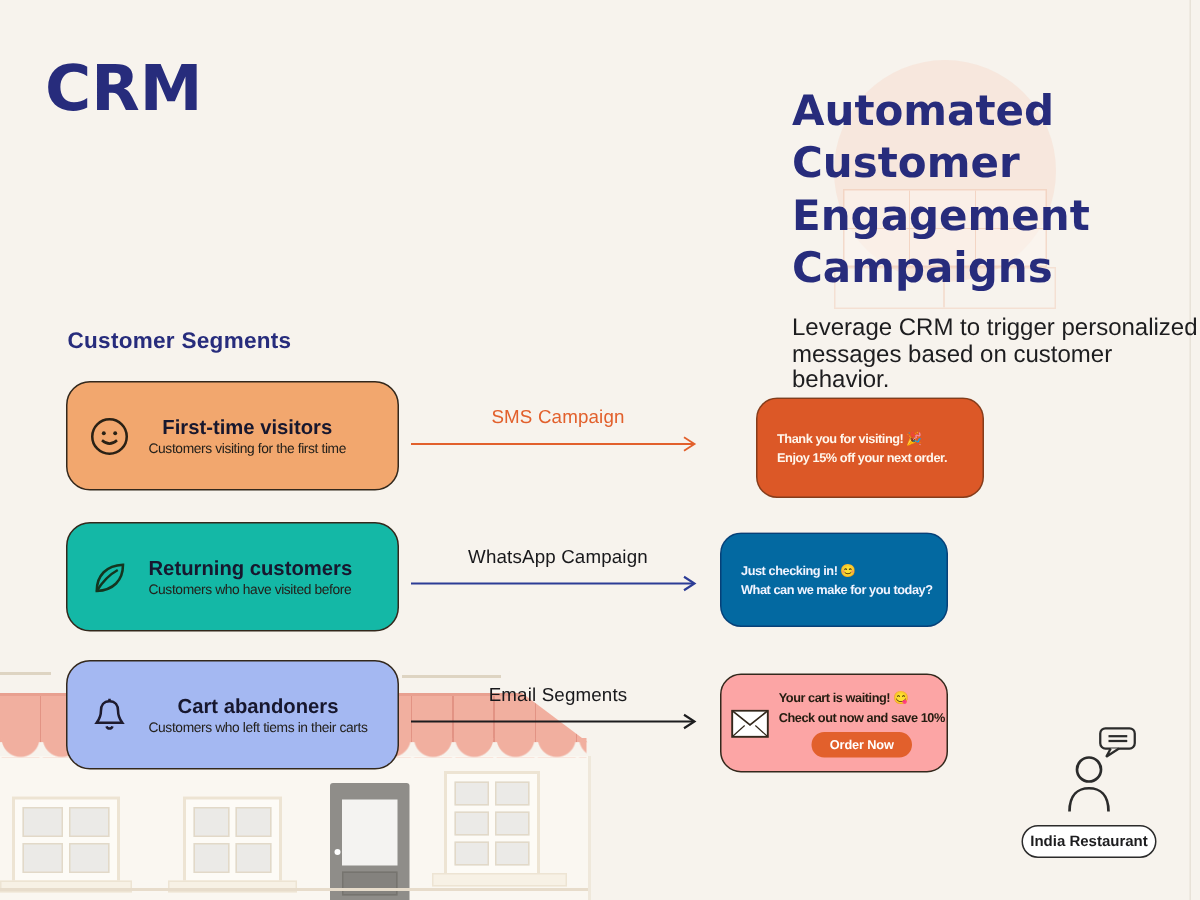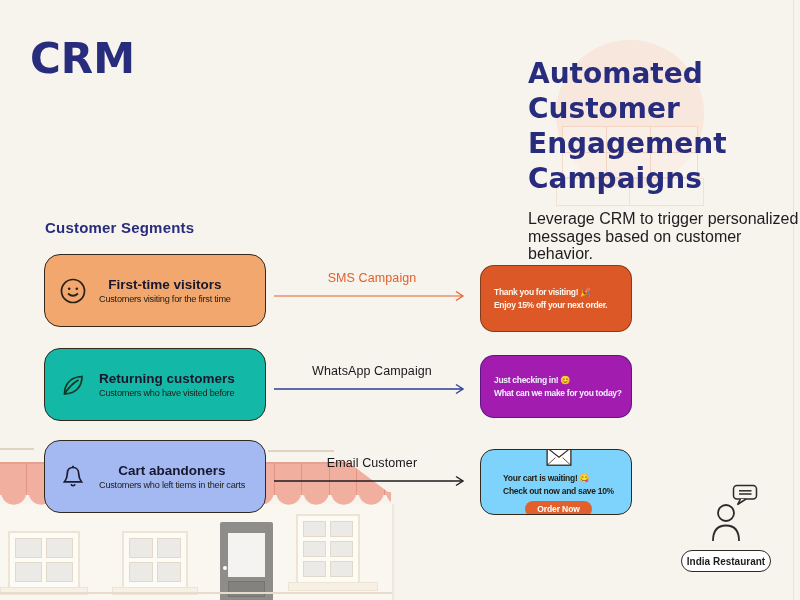--- a/index.html
+++ b/index.html
@@ -63,21 +63,21 @@
   .seg-desc{font-size:9.2px;letter-spacing:-.25px;color:#23201B;white-space:nowrap;}
   .seg-icon{flex:0 0 auto;width:28px;height:28px;}
 
   .camp-label{position:absolute;left:272px;width:200px;text-align:center;font-size:12.5px;font-weight:normal;letter-spacing:.1px;}
   .camp-arrow{position:absolute;left:272px;width:200px;height:12px;}
   .camp-arrow line,.camp-arrow path{stroke:currentColor;}
 
   .msg-card{position:absolute;left:480px;width:152px;border-radius:14px;box-sizing:border-box;overflow:hidden;
         display:flex;flex-direction:column;justify-content:center;padding:0 4px 0 13px;}
   .msg-line{font-size:8.5px;font-weight:bold;letter-spacing:-.3px;line-height:13px;white-space:nowrap;}
-  .msg-a{top:265px;height:67px;border:1px solid rgba(62,38,18,.55);}
+  .msg-a{top:265px;height:67px;border:1px solid rgba(62,38,18,.55);margin-left:24px;}
   .msg-b{top:355px;height:63px;border:1px solid rgba(10,16,70,.45);}
   .msg-c{top:449px;height:66px;border:1.5px solid #33281C;flex-direction:row;align-items:center;gap:6px;padding:0 4px 0 9px;}
   .msg-c .col{display:flex;flex-direction:column;align-items:center;}
   .msg-c .col .msg-line{align-self:flex-start;}
   .envelope{flex:0 0 auto;width:26px;height:19px;}
   .order-btn{margin-top:3px;border:none;border-radius:9px;padding:4px 12px;font-family:"Liberation Sans",sans-serif;
         font-size:8.5px;font-weight:bold;letter-spacing:-.1px;line-height:1;cursor:pointer;}
 
   .bubble{position:absolute;left:732px;top:484px;width:26px;height:22px;}
   .person{position:absolute;left:710px;top:502px;width:36px;height:40px;}
@@ -187,37 +187,37 @@
       <line x1="2" y1="6" x2="190" y2="6"></line>
         <path d="M184 1.5 L191 6 L184 10.5"></path>
     </svg>
 
     <div class="camp-label" style="top: 364px; color: rgb(24, 24, 27);">WhatsApp Campaign</div>
     <svg class="camp-arrow" style="top: 383px; color: rgb(44, 60, 150);" viewBox="0 0 200 12" fill="none" stroke-width="1.4">
       <line x1="2" y1="6" x2="190" y2="6"></line>
         <path d="M184 1.5 L191 6 L184 10.5"></path>
     </svg>
 
-    <div class="camp-label" style="top: 456px; color: rgb(24, 24, 27);">Email Customer</div>
+    <div class="camp-label" style="top: 456px; color: rgb(24, 24, 27);">Email Segments</div>
     <svg class="camp-arrow" style="top: 475px; color: rgb(28, 28, 30);" viewBox="0 0 200 12" fill="none" stroke-width="1.4">
       <line x1="2" y1="6" x2="190" y2="6"></line>
         <path d="M184 1.5 L191 6 L184 10.5"></path>
     </svg>
 
     <div class="msg-card msg-a" style="background: rgb(220, 88, 39); color: rgb(255, 246, 236);">
       <div class="msg-line">Thank you for visiting! 🎉</div>
       <div class="msg-line">Enjoy 15% off your next order.</div>
     </div>
 
-    <div class="msg-card msg-b" style="background: #a21caf; color: rgb(242, 244, 255);">
+    <div class="msg-card msg-b" style="background: #0369a1; color: rgb(242, 244, 255);">
       <div class="msg-line">Just checking in! 😊</div>
       <div class="msg-line">What can we make for you today?</div>
     </div>
 
-    <div class="msg-card msg-c" style="background: #7dd3fc; color: rgb(36, 28, 16); flex-direction: column;">
+    <div class="msg-card msg-c" style="background: #fca5a5; color: rgb(36, 28, 16);">
       <svg class="envelope" viewBox="0 0 32 24">
         <rect x="1" y="1" width="30" height="22" fill="#FFFFFF" stroke="#33281C" stroke-width="1.6"></rect>
         <path d="M1 1 L16 13 L31 1" fill="none" stroke="#33281C" stroke-width="1.4"></path>
         <path d="M1 23 L11.5 13.5 M31 23 L20.5 13.5" fill="none" stroke="#33281C" stroke-width="1"></path>
       </svg>
       <div class="col">
         <div class="msg-line">Your cart is waiting! 😋</div>
         <div class="msg-line">Check out now and save 10%</div>
         <button class="order-btn" style="background: rgb(226, 96, 44); color: rgb(255, 255, 255);">Order Now</button>
       </div>

